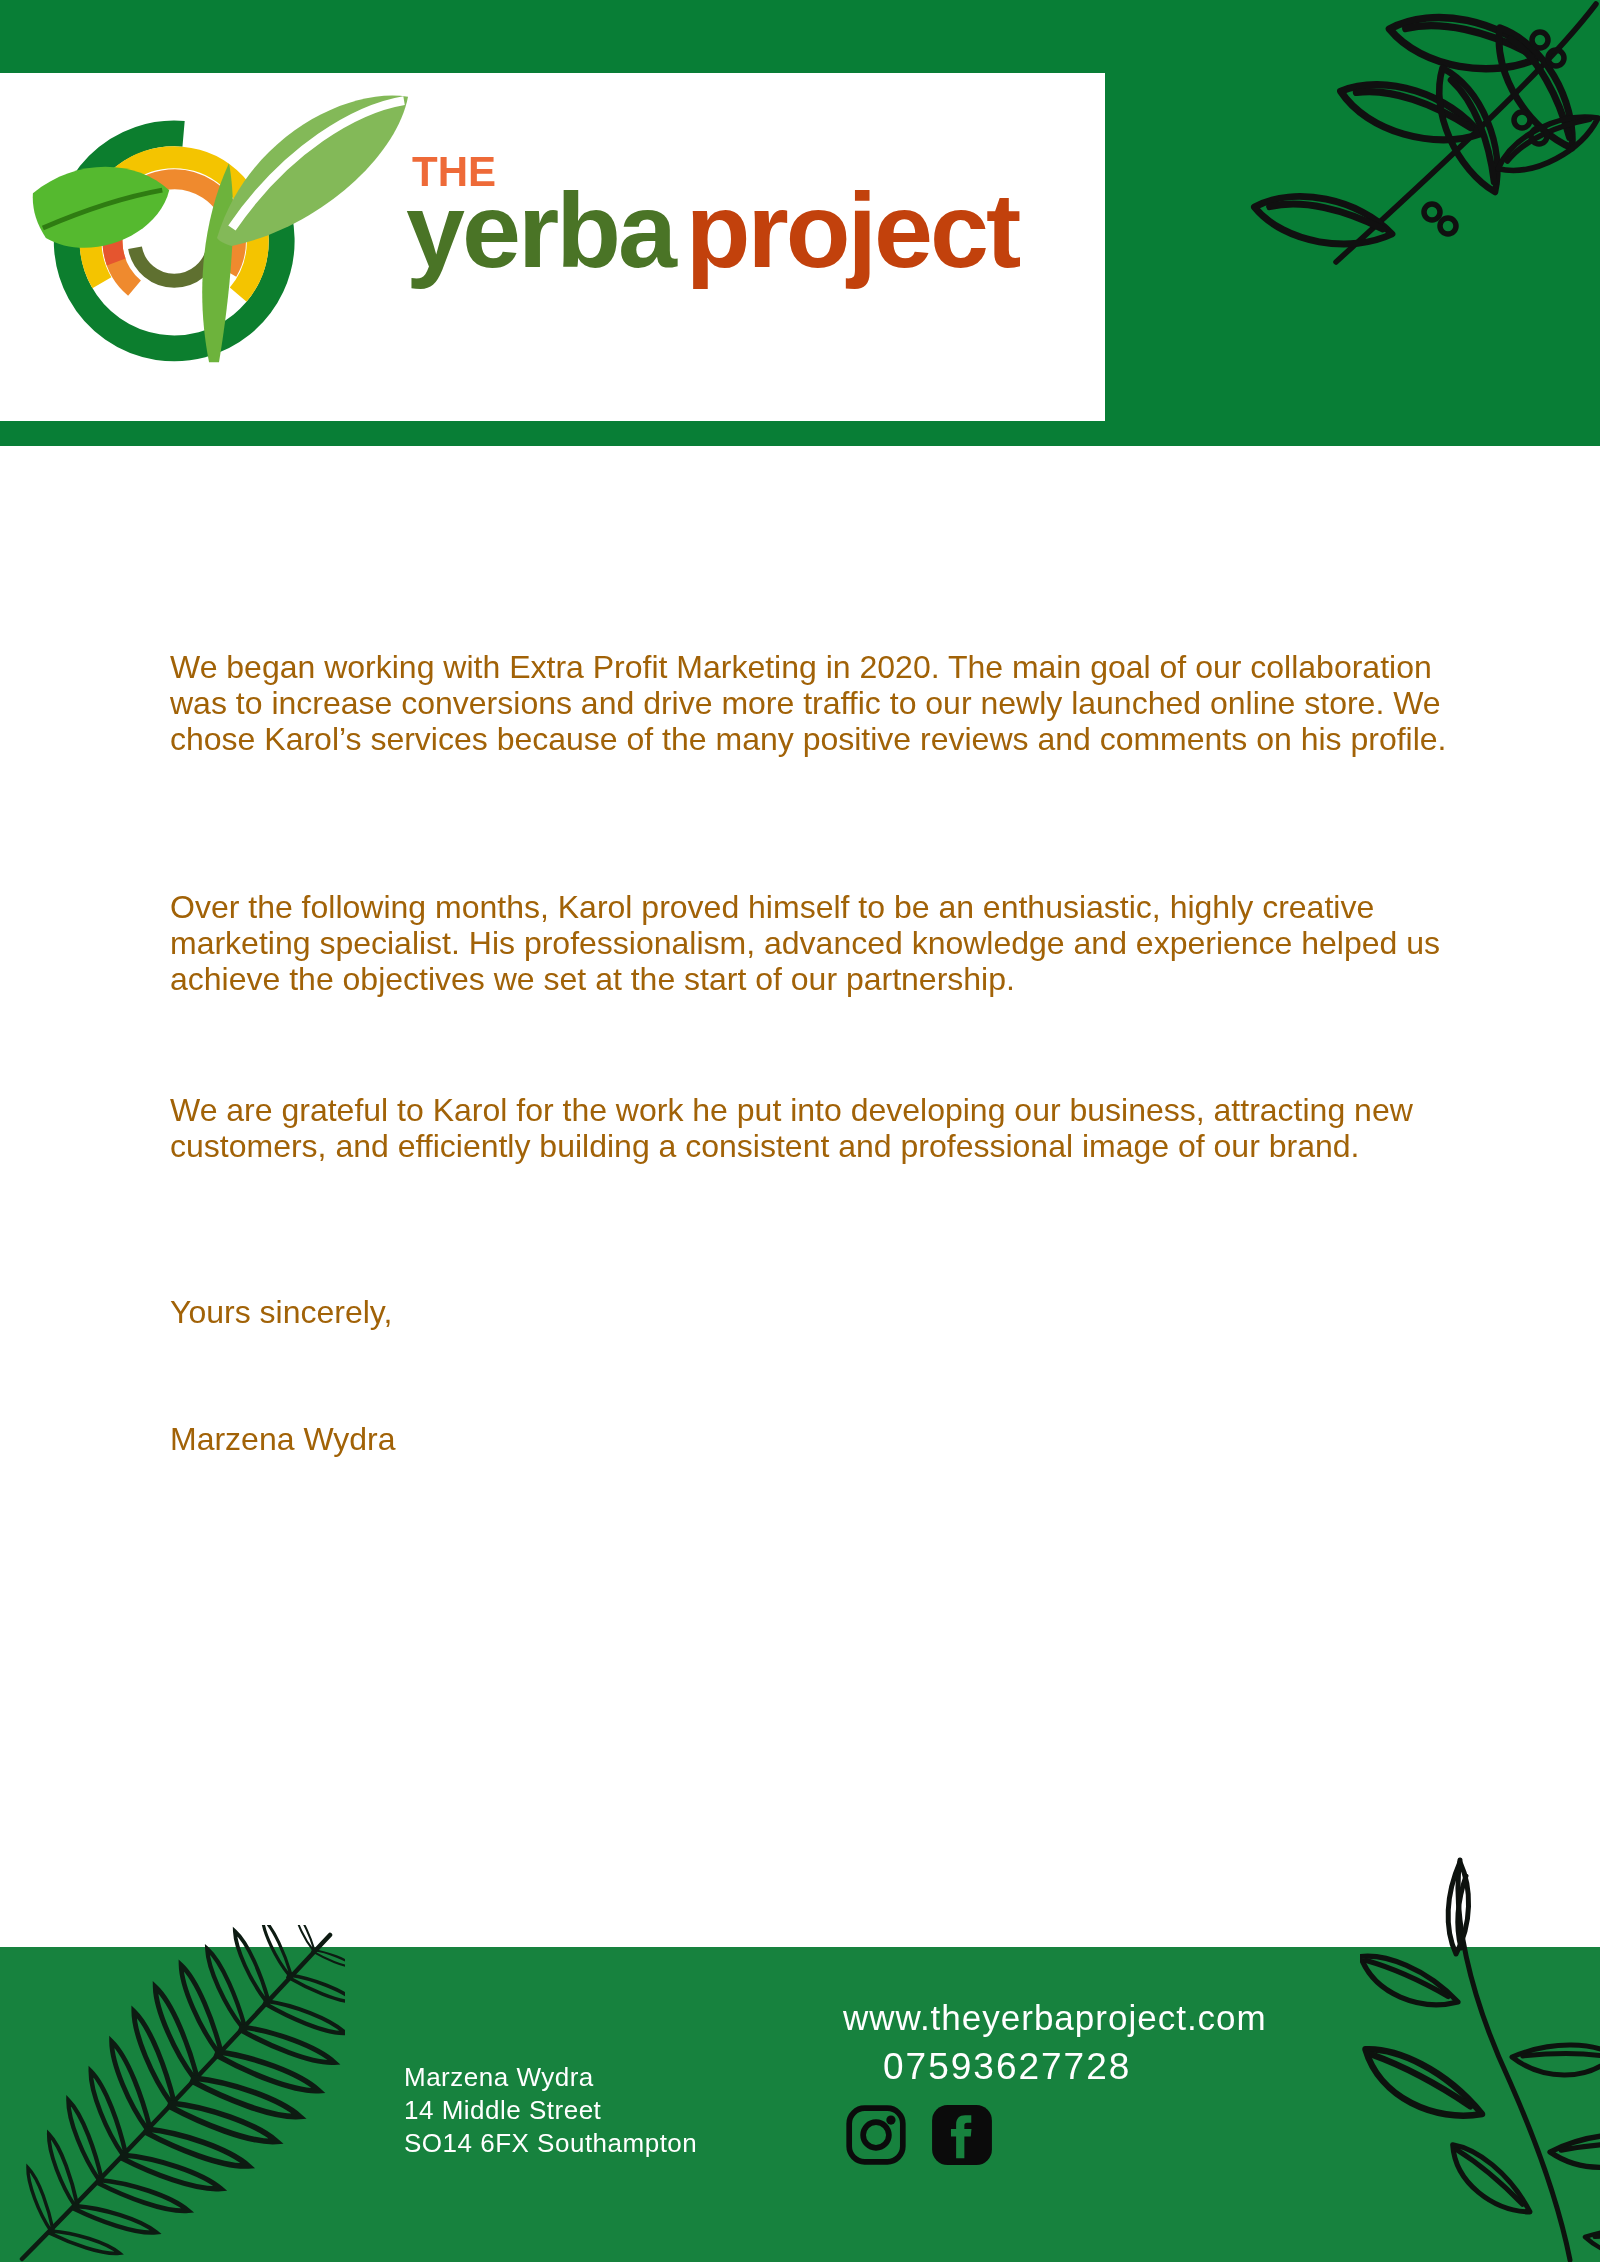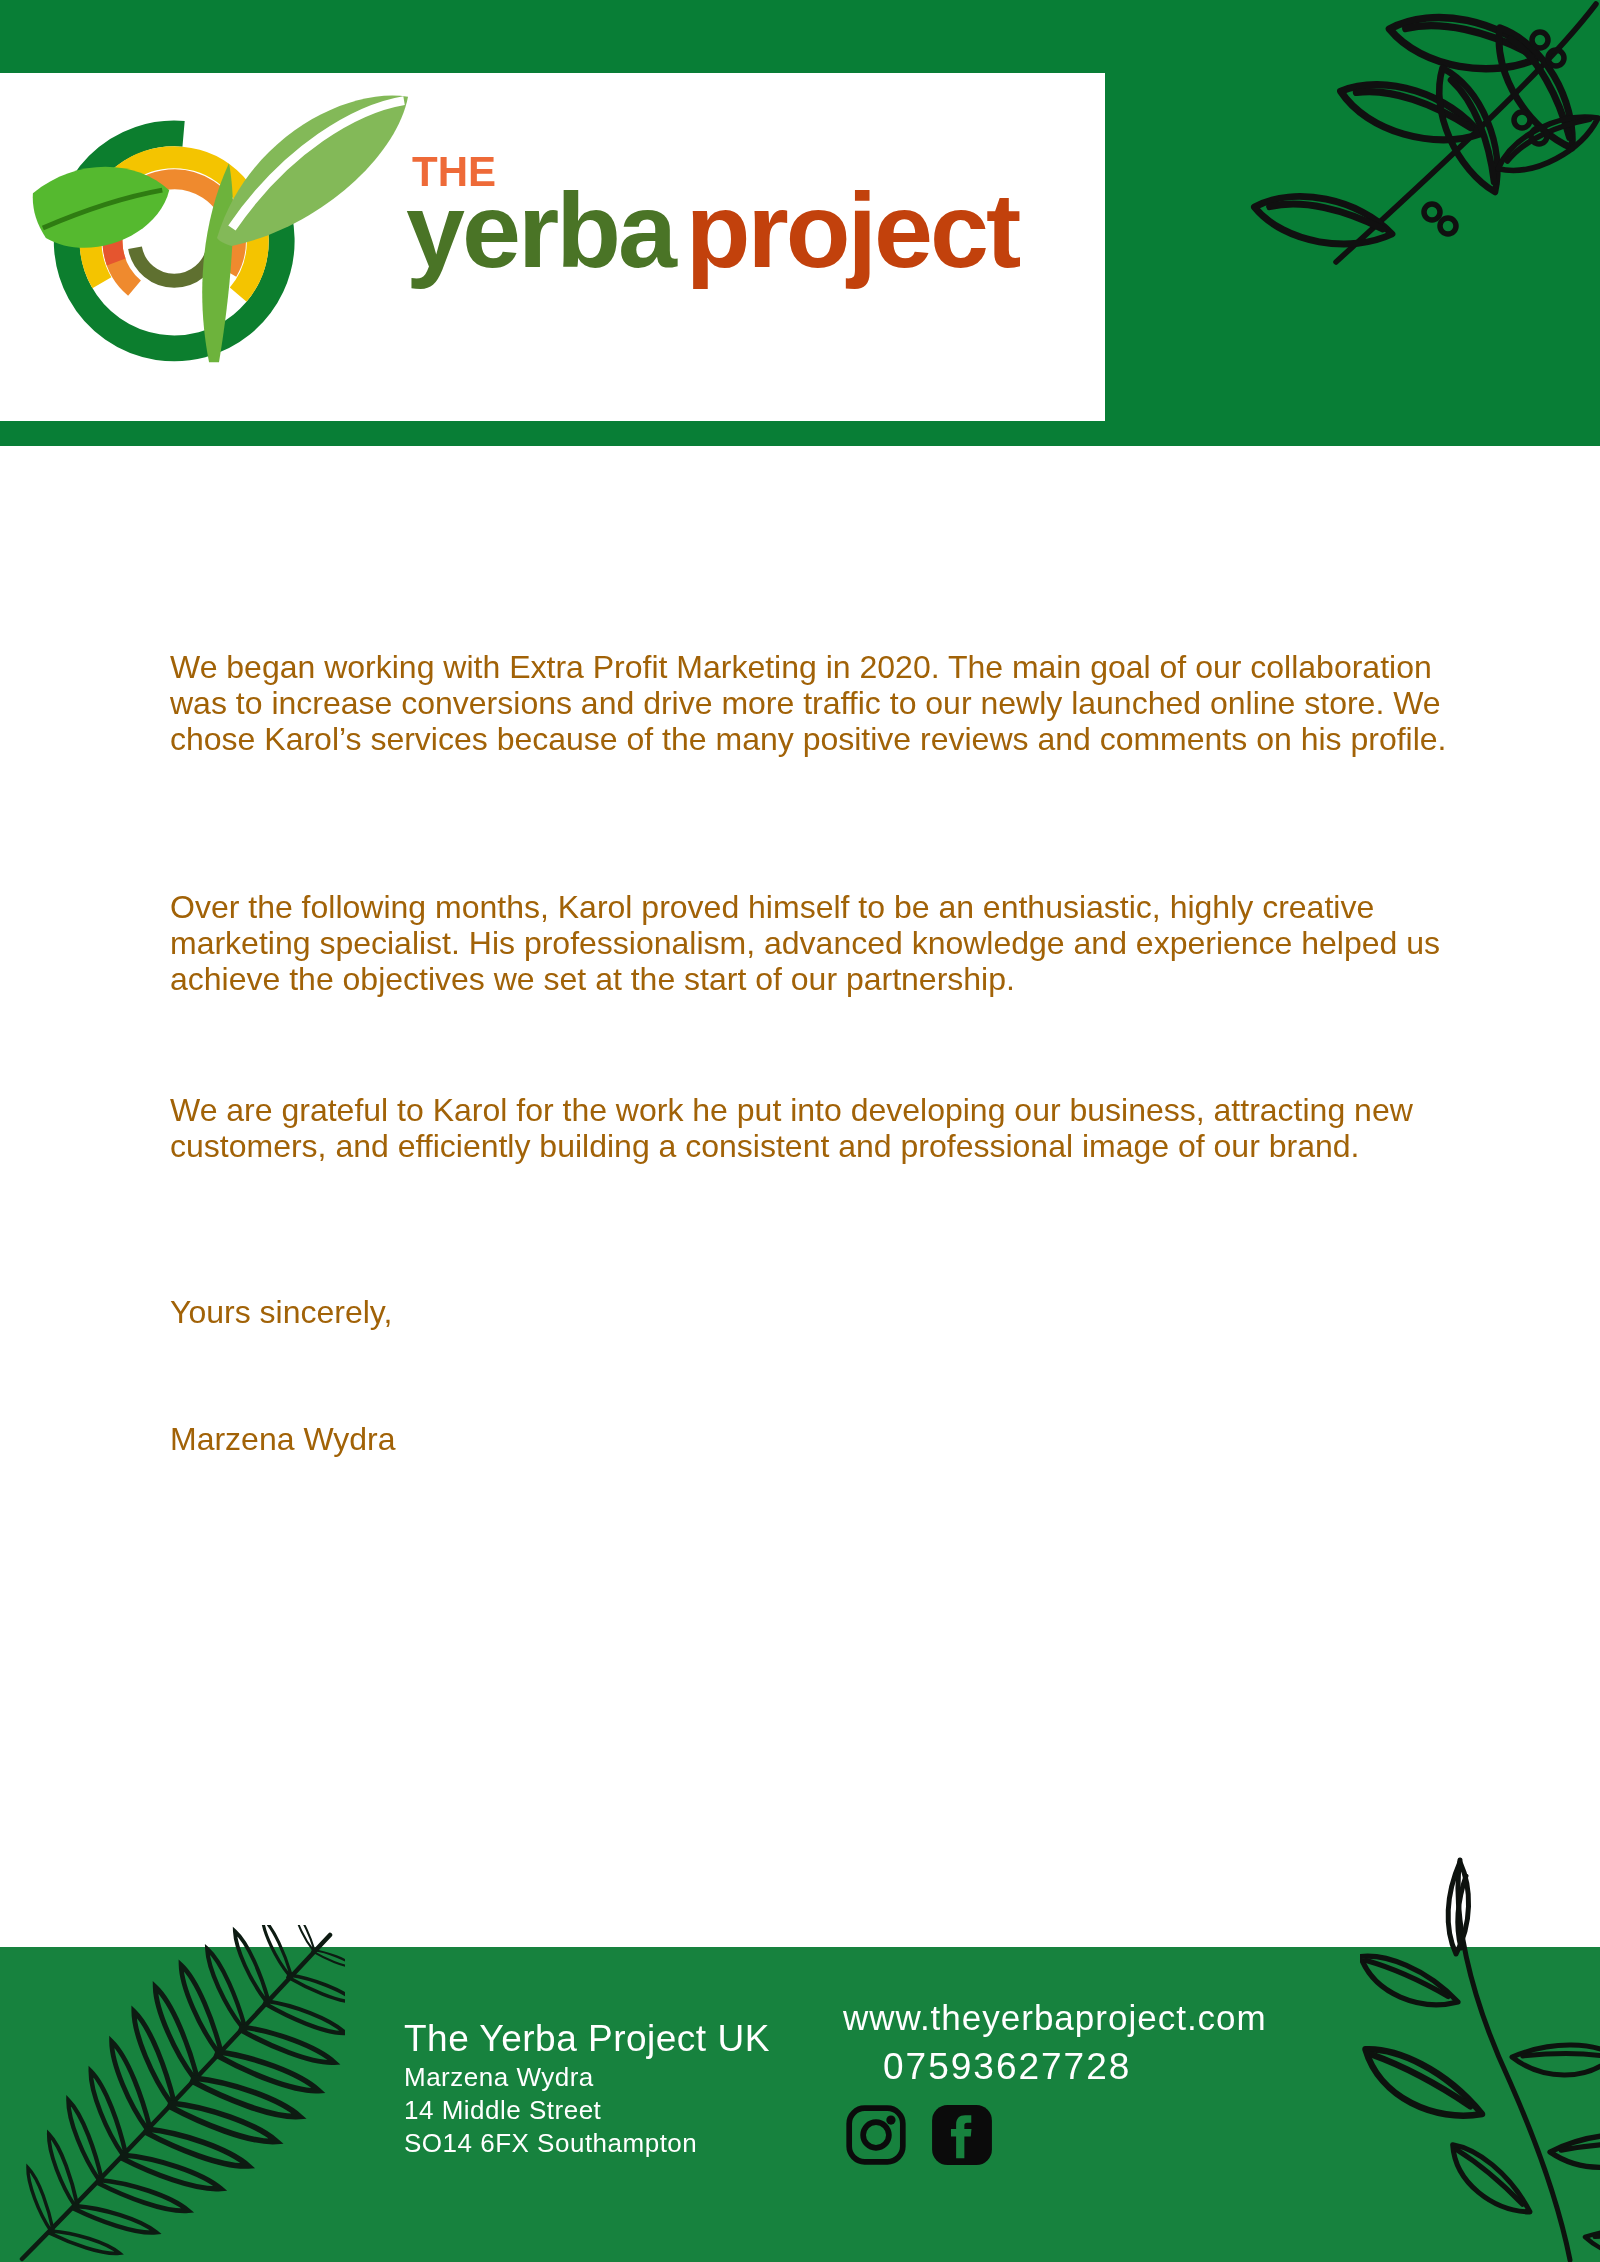--- a/index.html
+++ b/index.html
@@ -136,21 +136,20 @@
     <path d="M100 10 C86 42 84 76 96 102 C112 72 112 36 100 10 Z"></path>
     <path d="M106 24 C97 50 96 76 101 96"></path>
     <use href="#pleaf" transform="translate(98,150) rotate(8) scale(1.05)"></use>
     <use href="#pleaf" transform="translate(152,205) scale(-1,1) rotate(-16)"></use>
     <use href="#pleaf" transform="translate(122,262) rotate(12) scale(1.3)"></use>
     <use href="#pleaf" transform="translate(190,300) scale(-1,1) rotate(-12) scale(1.05)"></use>
     <use href="#pleaf" transform="translate(170,360) rotate(24) scale(1.0)"></use>
     <use href="#pleaf" transform="translate(225,385) scale(-1,1) rotate(-20) scale(0.9)"></use>
   </svg>
 
-  <div class="contact-title">The Yerba Project UK</div>
   <div class="contact-lines">
     <div>Marzena Wydra</div>
     <div>14 Middle Street</div>
     <div>SO14 6FX Southampton</div>
   </div>
 
   <div class="website">www.theyerbaproject.com</div>
   <div class="phone">07593627728</div>
 
   <div class="social">

